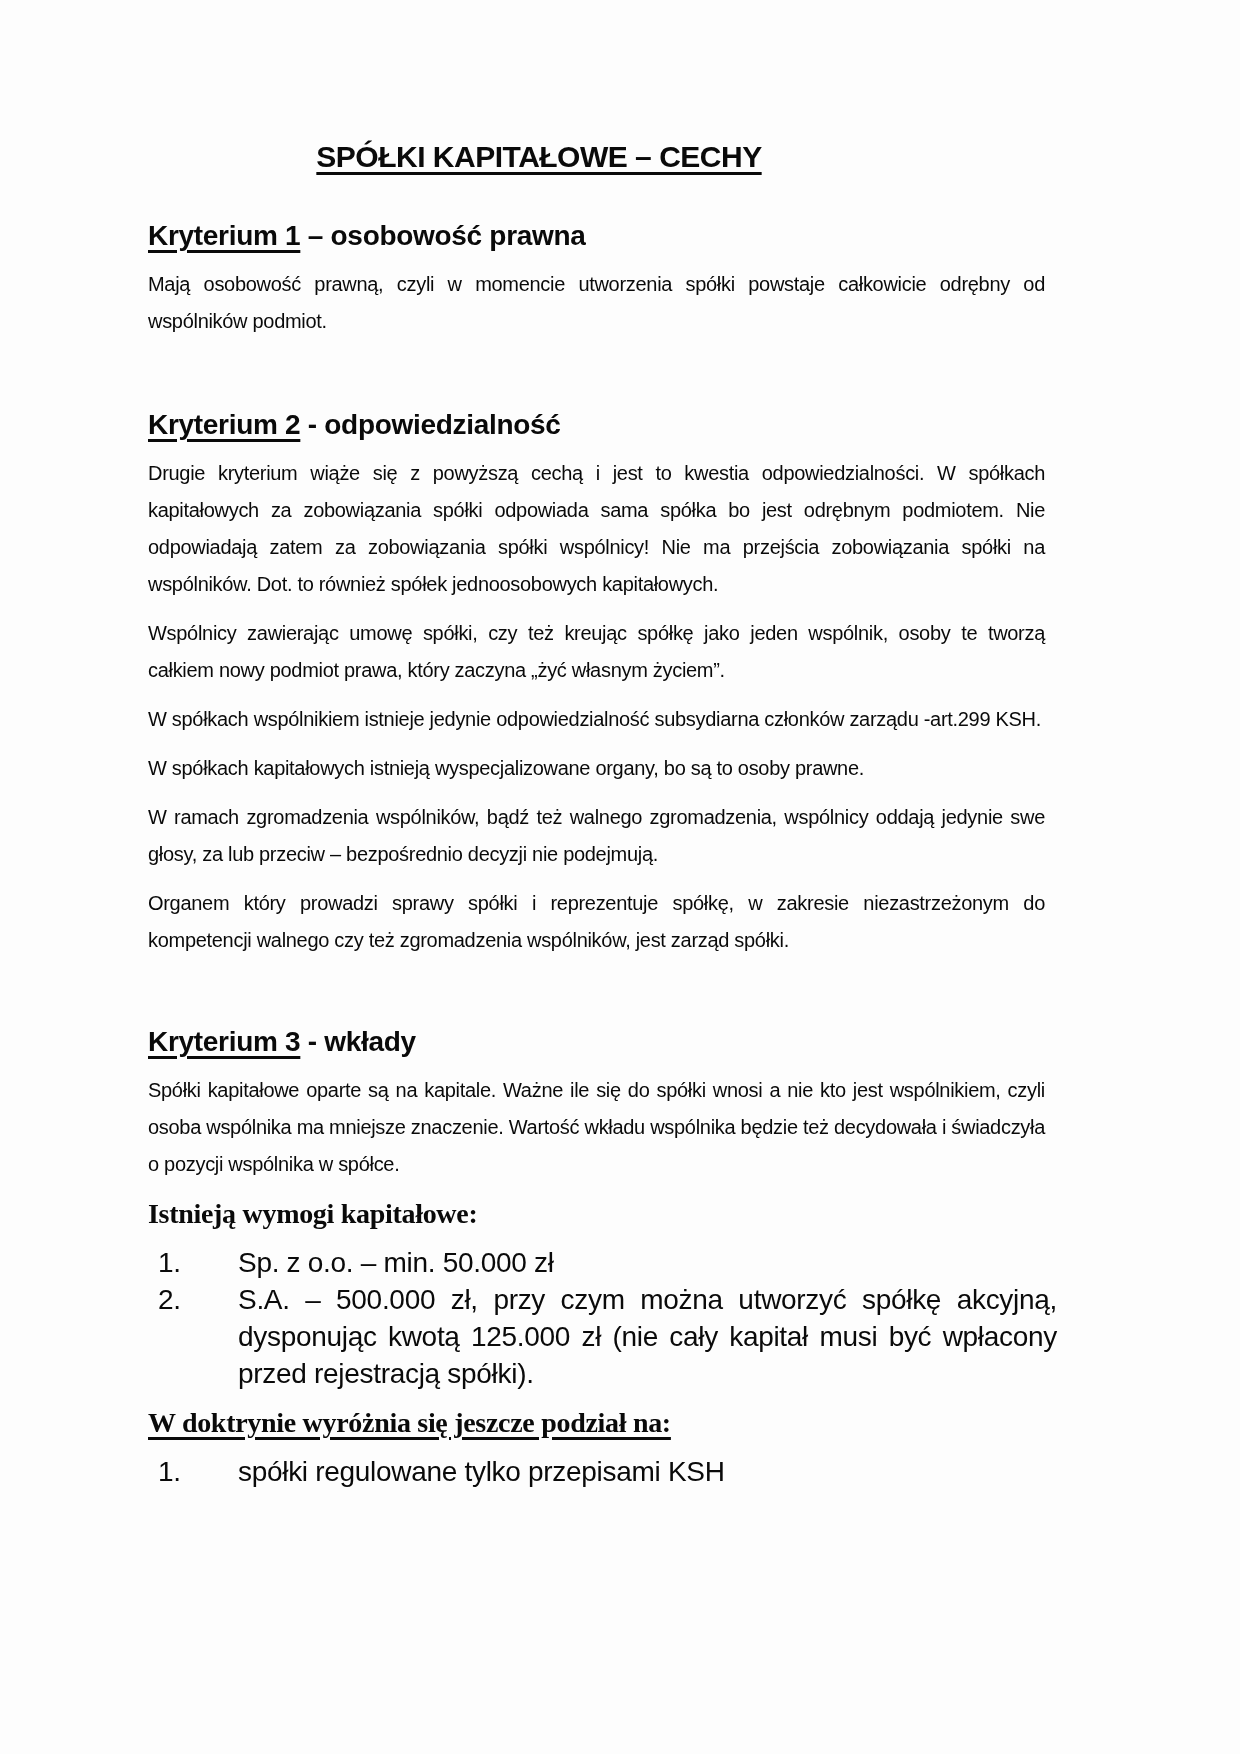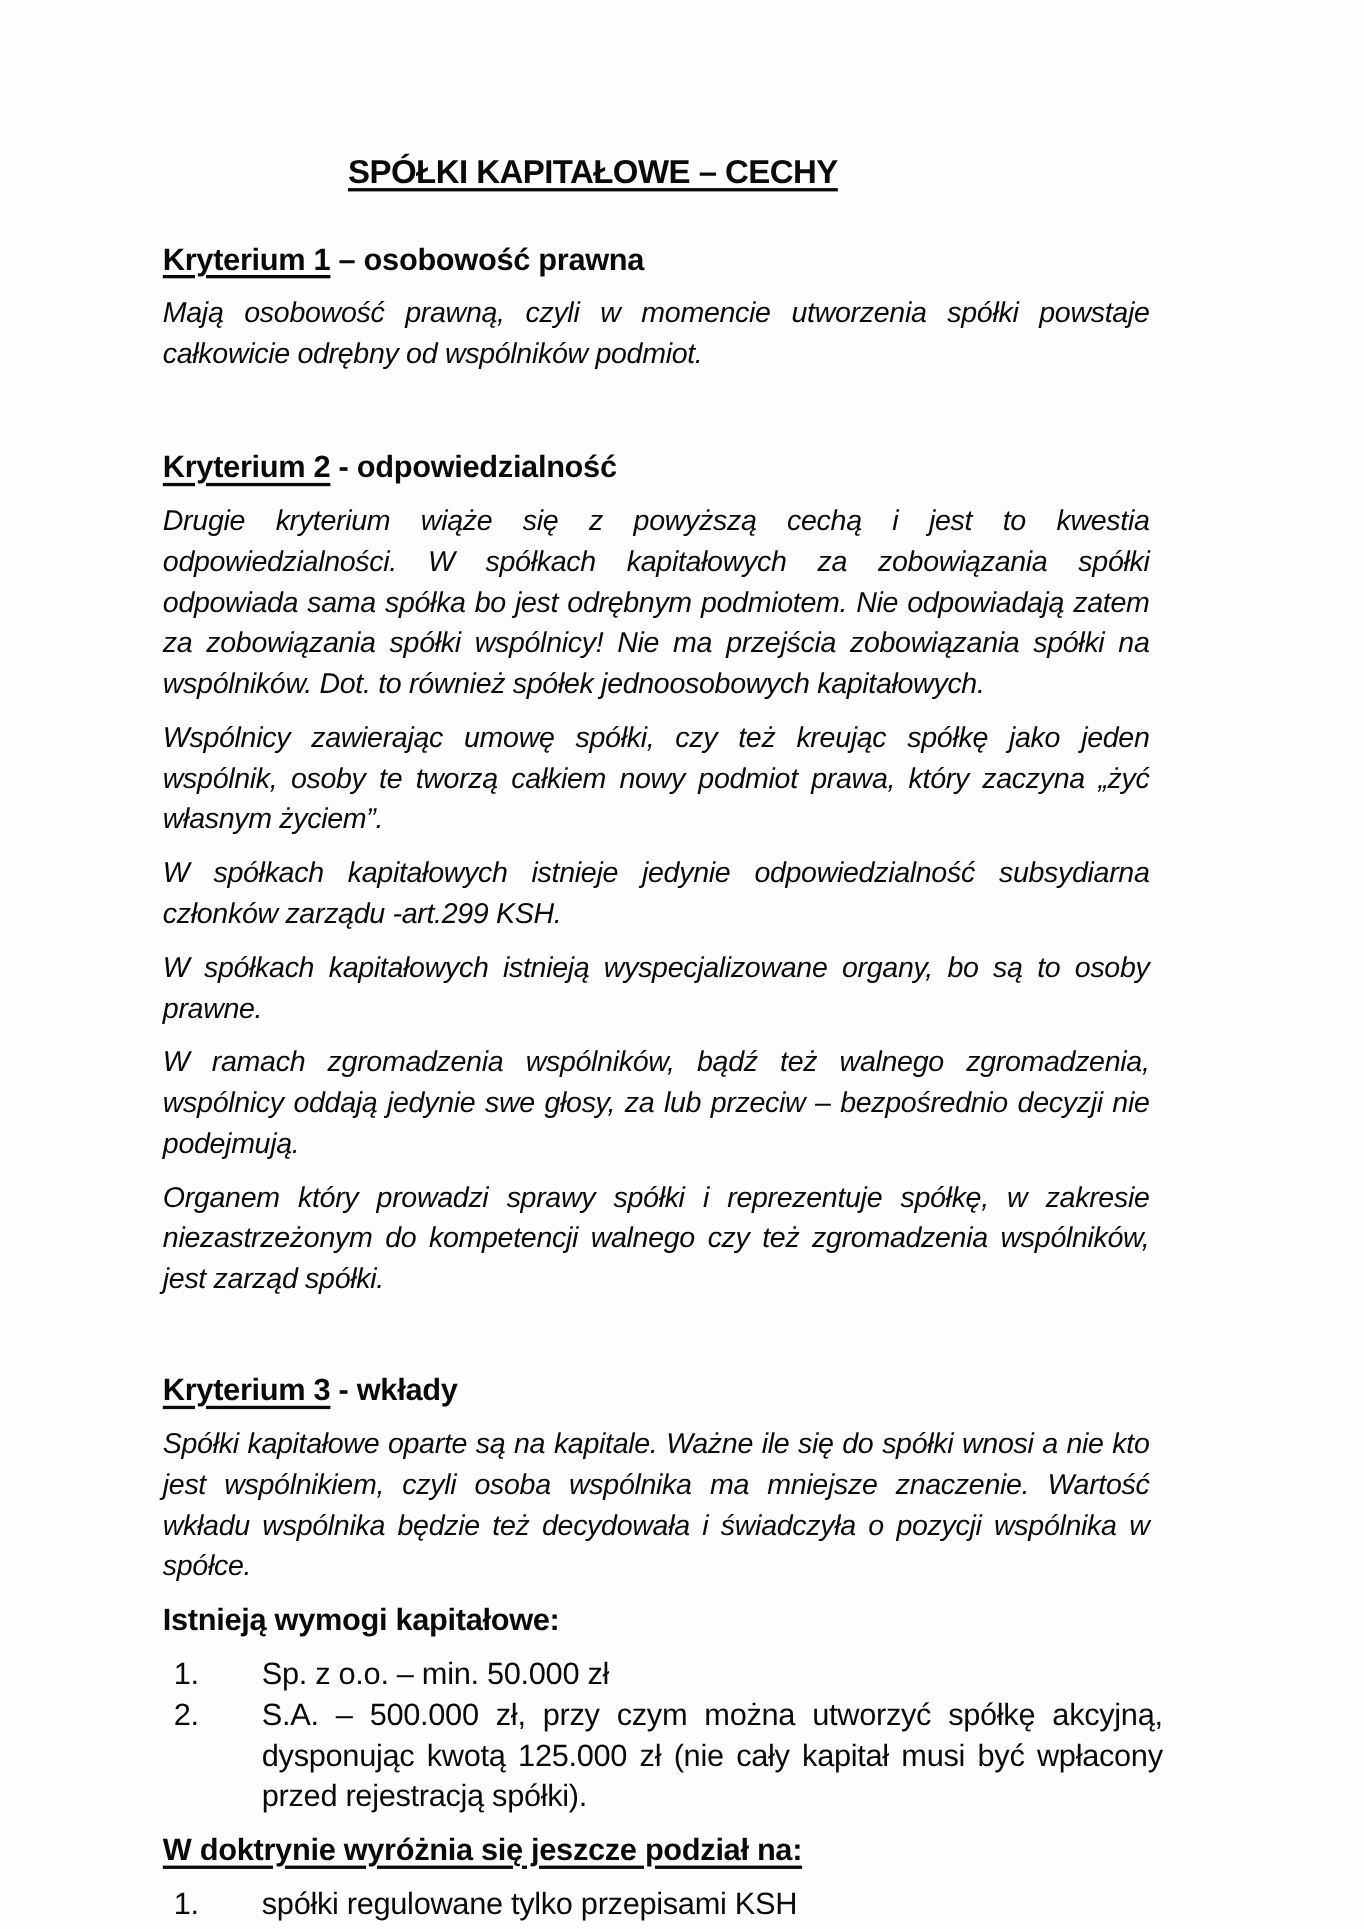--- a/index.html
+++ b/index.html
@@ -18,34 +18,34 @@
   }
   .title{
     font-size:30px;font-weight:bold;line-height:37px;
     text-align:center;
     padding-right:115px;
     letter-spacing:-0.5px;
     margin:0 0 42px 0;
   }
   p{margin:12px;}
   .body-par{
-    font-size:26px;line-height:37px;
+    font-size:20px;line-height:37px;
     text-align:justify;text-justify:inter-word;
     letter-spacing:-0.3px;
-    font-style:italic;
   }
   .head{
     font-size:28px;line-height:37px;
     font-weight:bold;text-align:left;
     letter-spacing:-0.3px;
   }
   .bold-line{
     font-size:28px;line-height:37px;
     font-weight:bold;text-align:left;
     letter-spacing:-0.3px;
+    font-family:Liberation Serif, serif;
   }
   .u{
     text-decoration:underline;
     text-decoration-thickness:3px;
     text-underline-offset:5px;
   }
   .sp{height:40px;}
   .sp-sm{height:42px;}
   .li{
     display:flex;
@@ -64,21 +64,21 @@
   <p class="title"><span class="u">SPÓŁKI KAPITAŁOWE – CECHY</span></p>
 
   <p class="head"><span class="u">Kryterium 1</span><span> – osobowość prawna</span></p>
   <p class="body-par">Mają osobowość prawną, czyli w momencie utworzenia spółki powstaje całkowicie odrębny od wspólników podmiot.</p>
 
   <div class="sp-sm"></div>
 
   <p class="head"><span class="u">Kryterium 2</span><span> - odpowiedzialność</span></p>
   <p class="body-par">Drugie kryterium wiąże się z powyższą cechą i jest to kwestia odpowiedzialności. W spółkach kapitałowych za zobowiązania spółki odpowiada sama spółka bo jest odrębnym podmiotem. Nie odpowiadają zatem za zobowiązania spółki wspólnicy! Nie ma przejścia zobowiązania spółki na wspólników. Dot. to również spółek jednoosobowych kapitałowych.</p>
   <p class="body-par">Wspólnicy zawierając umowę spółki, czy też kreując spółkę jako jeden wspólnik, osoby te tworzą całkiem nowy podmiot prawa, który zaczyna „żyć własnym życiem”.</p>
-  <p class="body-par">W spółkach kapitałowych istnieje jedynie odpowiedzialność subsydiarna członków zarządu -art.299 KSH.</p>
+  <p class="body-par">W spółkach wspólnikiem istnieje jedynie odpowiedzialność subsydiarna członków zarządu -art.299 KSH.</p>
 
   <p class="body-par">W spółkach kapitałowych istnieją wyspecjalizowane organy, bo są to osoby prawne.</p>
   <p class="body-par">W ramach zgromadzenia wspólników, bądź też walnego zgromadzenia, wspólnicy oddają jedynie swe głosy, za lub przeciw – bezpośrednio decyzji nie podejmują.</p>
   <p class="body-par">Organem który prowadzi sprawy spółki i reprezentuje spółkę, w zakresie niezastrzeżonym do kompetencji walnego czy też zgromadzenia wspólników, jest zarząd spółki.</p>
 
   <div class="sp"></div>
 
   <p class="head"><span class="u">Kryterium 3</span><span> - wkłady</span></p>
   <p class="body-par">Spółki kapitałowe oparte są na kapitale. Ważne ile się do spółki wnosi a nie kto jest wspólnikiem, czyli osoba wspólnika ma mniejsze znaczenie. Wartość wkładu wspólnika będzie też decydowała i świadczyła o pozycji wspólnika w spółce.</p>
   <p class="bold-line">Istnieją wymogi kapitałowe:</p>

